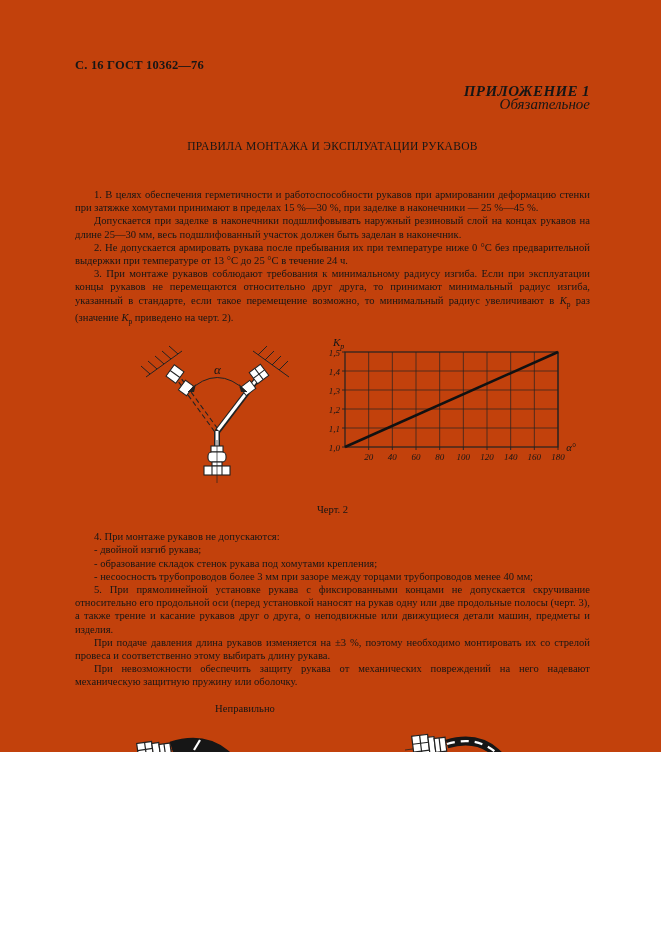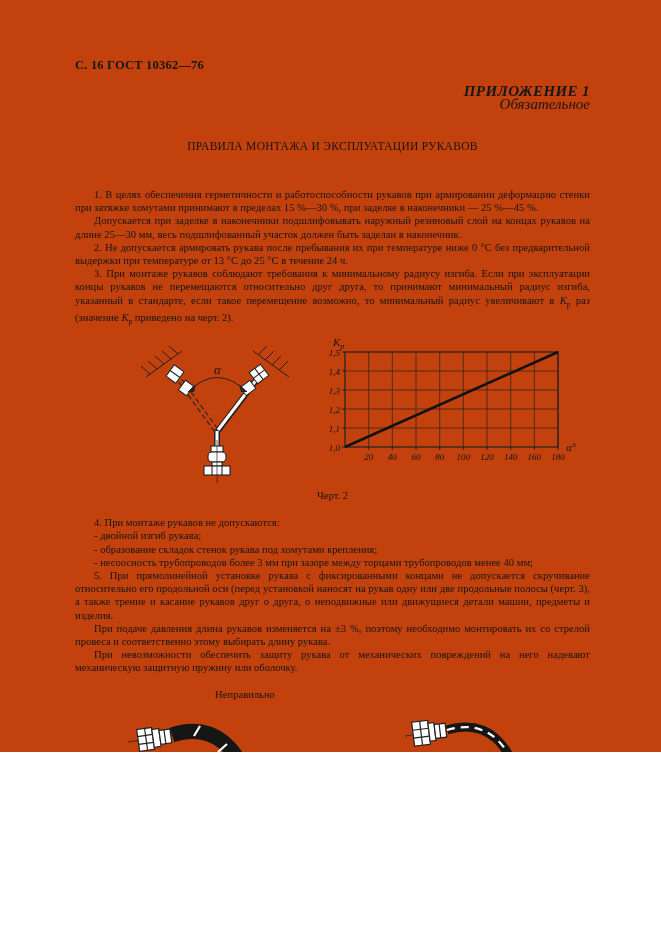--- a/index.html
+++ b/index.html
@@ -44,21 +44,21 @@
   .kvar{font-style:italic;font-family:"Liberation Serif",serif;}
   sub{font-size:7.5px;}
   .fig2{
     margin-top:8px;
     margin-left:55px;
     display:flex;
     align-items:flex-start;
     gap:10px;
   }
   .fig-caption{
-    margin-top:6px;
+    margin-top:20px;
     text-align:center;
     font-size:10.6px;
   }
   .sect{margin-top:15px;}
   .fig3{margin-top:14px;}
   .fig3-labels{
     display:flex;
     align-items:flex-end;
   }
   .fig3-label{

